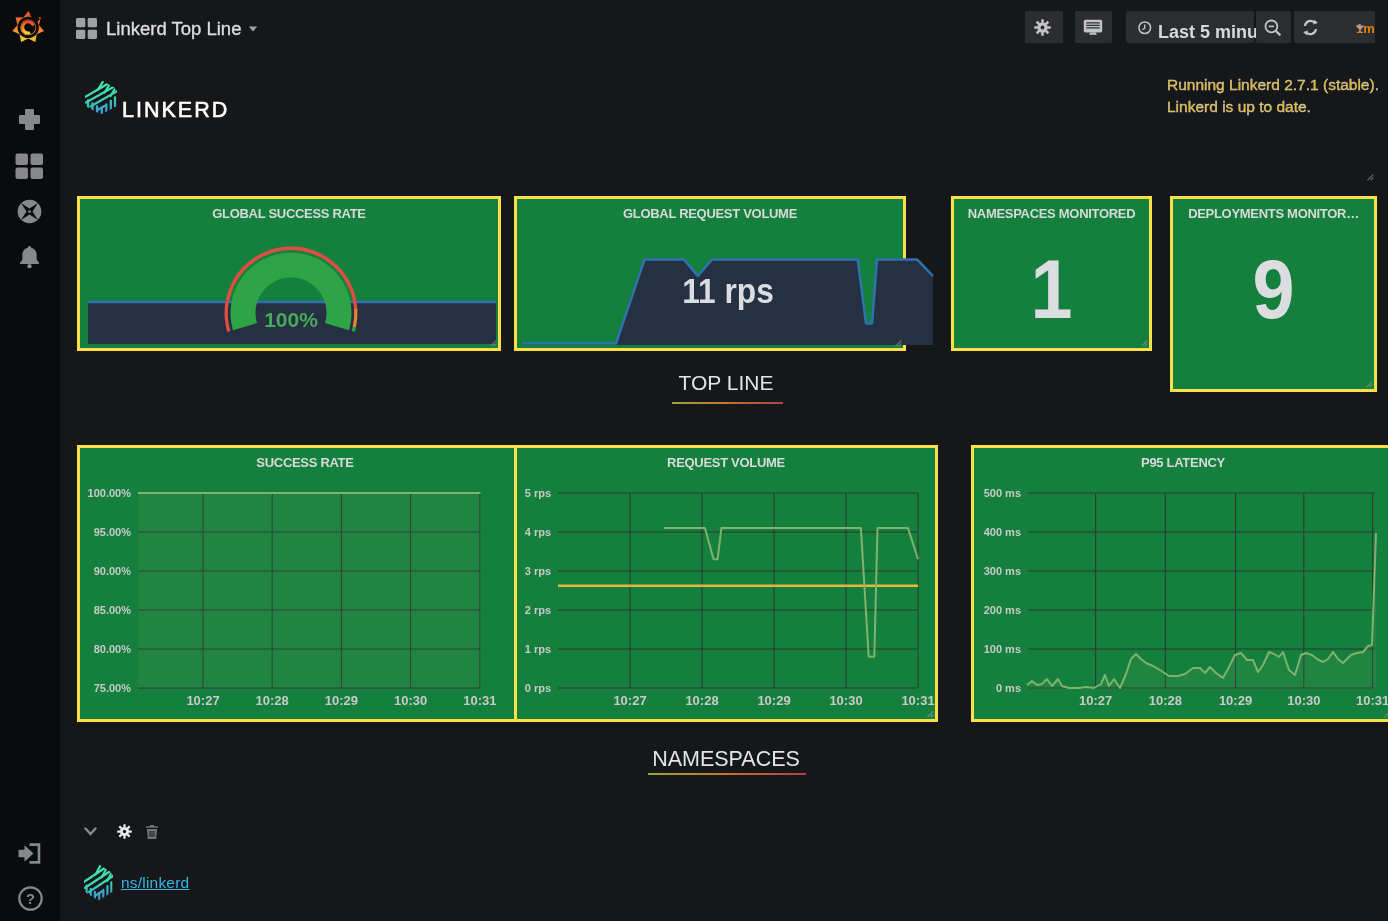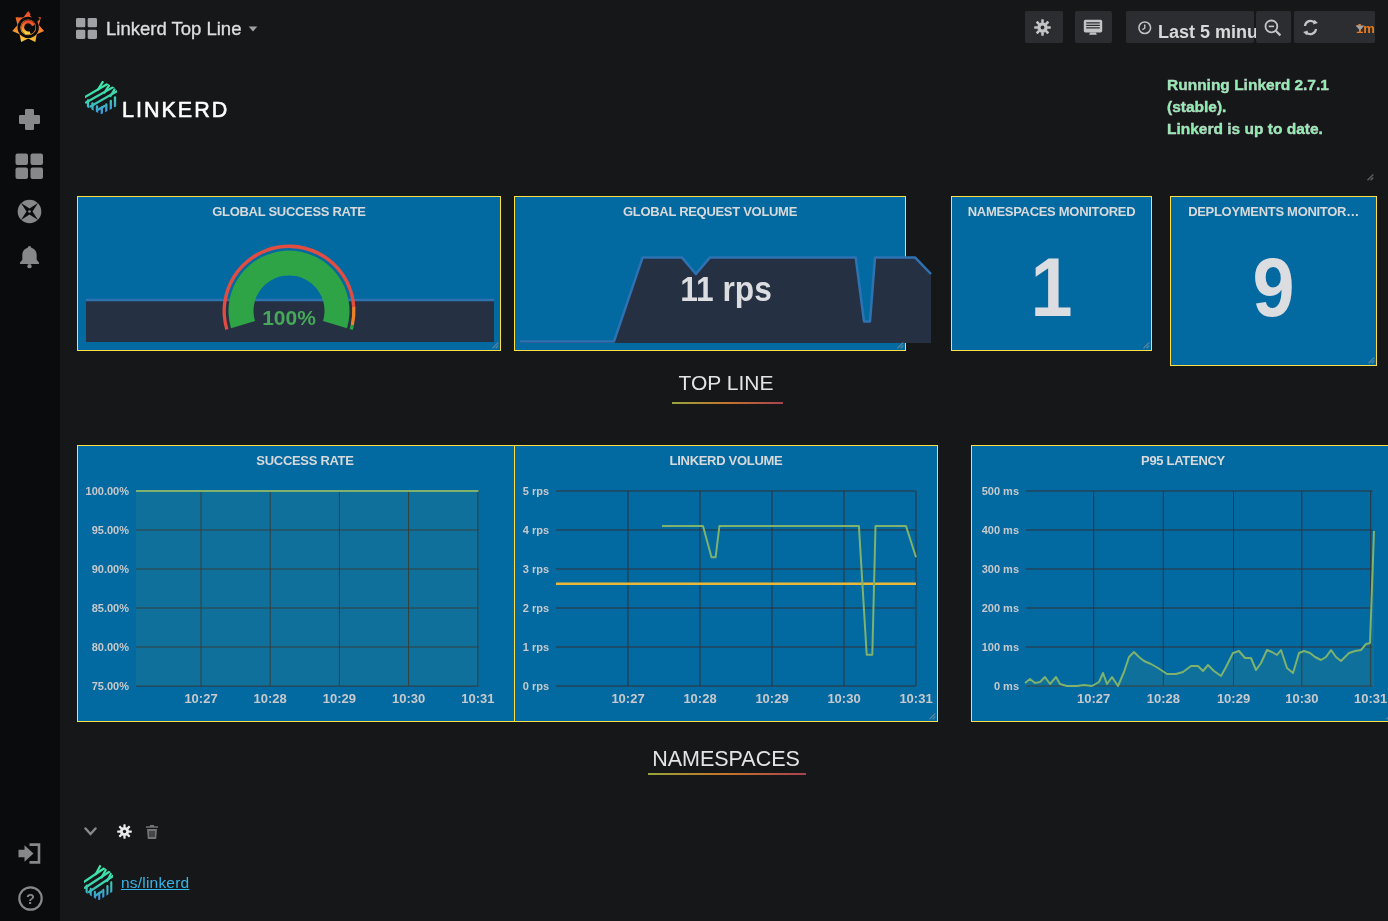--- a/index.html
+++ b/index.html
@@ -1,21 +1,21 @@
 <!DOCTYPE html>
 <html><head>
 <meta charset="utf-8">
 <style>
   * { margin:0; padding:0; box-sizing:border-box; }
   html,body { width:1388px; height:921px; overflow:hidden; background:#161719;
     font-family:"Liberation Sans", sans-serif; }
   #app { position:relative; width:1388px; height:921px; background:#161719; }
   .abs { position:absolute; }
   #sidebar { position:absolute; left:0; top:0; width:60px; height:921px; background:#0a0b0d; }
-  .panel { position:absolute; background:#0369a1; border:1px solid #fde047; }
+  .panel { position:absolute; background:#15803d; border:3px solid #fde047; }
   .ptitle { position:absolute; left:0; right:0; top:7px; text-align:center;
     font-size:13px; font-weight:700; color:#d8d9da; white-space:nowrap; overflow:hidden; letter-spacing:-0.3px; }
   .navbtn { position:absolute; top:11px; height:32px; background:#2c2d31; border-radius:2px; }
   .secheader { position:absolute; text-align:center; color:#e3e4e5; font-size:21px; font-weight:400; }
   svg { display:block; }
   .handle { position:absolute; width:8px; height:8px; opacity:0.55; }
 </style>
 </head>
 <body>
 <div id="app">
@@ -161,21 +161,21 @@
         <path d="M13 26.5 V34"></path>
         <path d="M17.8 27.5 V34"></path>
         <path d="M22.3 24.5 V32.5"></path>
         <path d="M26.8 21 V29.5"></path>
         <path d="M31 17.5 V26.5"></path>
         <path d="M13.5 30 L20.5 26"></path>
       </g>
 
     </svg>
     <div class="abs" style="left:122px; top:98px; font-size:21.5px; color:#fdfdfd; letter-spacing:2px; font-weight:400; -webkit-text-stroke:0.6px #fdfdfd;">LINKERD</div>
-    <div class="abs" style="left:1167px; top:74px; text-align:left; font-size:15.5px; color:#86efac; line-height:22px; font-weight:700; -webkit-text-stroke:0.35px #d8d9da;">Running Linkerd 2.7.1 (stable).<br>Linkerd is up to date.</div>
+    <div class="abs" style="left:1167px; top:74px; text-align:left; font-size:15.5px; color:#eab308; line-height:22px; font-weight:400; -webkit-text-stroke:0.35px #d8d9da;">Running Linkerd 2.7.1 (stable).<br>Linkerd is up to date.</div>
     <svg class="handle" style="left:1366px; top:173px;" viewBox="0 0 8 8">
       <path d="M7.3 1.5 L1.5 7.3 M7.3 4.6 L4.6 7.3" stroke="#96979a" stroke-width="1.4" fill="none"></path>
     </svg>
   </div>
 
   <div id="row1">
     <div class="panel" style="left:77px; top:196px; width:424px; height:155px;">
       <div class="ptitle">GLOBAL SUCCESS RATE</div>
       <svg width="422" height="153" viewBox="0 0 422 153">
         <rect x="8" y="103" width="408" height="42" fill="#253142"></rect>
@@ -201,21 +201,21 @@
           <path d="M7.3 1.5 L1.5 7.3 M7.3 4.6 L4.6 7.3" stroke="#96979a" stroke-width="1.4" fill="none"></path>
         </svg>
     </div>
     <div class="panel" style="left:951px; top:196px; width:201px; height:155px;">
       <div class="ptitle">NAMESPACES MONITORED</div>
       <div class="abs" style="left:0; width:100%; top:48px; text-align:center; font-size:84px; line-height:84px; font-weight:700; color:#dcdde1; transform:scaleX(0.9);">1</div>
       <svg class="handle" style="right:1px; bottom:1px;" viewBox="0 0 8 8">
           <path d="M7.3 1.5 L1.5 7.3 M7.3 4.6 L4.6 7.3" stroke="#96979a" stroke-width="1.4" fill="none"></path>
         </svg>
     </div>
-    <div class="panel" style="left:1170px; top:196px; width:207px; height:170px;">
+    <div class="panel" style="left:1170px; top:196px; width:207px; height:196px;">
       <div class="ptitle">DEPLOYMENTS MONITOR…</div>
       <div class="abs" style="left:0; width:100%; top:48px; text-align:center; font-size:84px; line-height:84px; font-weight:700; color:#dcdde1; transform:scaleX(0.9);">9</div>
       <svg class="handle" style="right:1px; bottom:1px;" viewBox="0 0 8 8">
           <path d="M7.3 1.5 L1.5 7.3 M7.3 4.6 L4.6 7.3" stroke="#96979a" stroke-width="1.4" fill="none"></path>
         </svg>
     </div>
   </div>
 
   <div class="secheader" style="left:0; width:1452px; top:371px;">TOP LINE</div>
   <div class="abs" style="left:672px; top:402px; width:111px; height:2px;
@@ -248,21 +248,21 @@
           <text x="192.2" y="257" text-anchor="middle" font-size="13" font-weight="700" fill="#c8c9cb" font-family="Liberation Sans, sans-serif">10:28</text>
           <text x="261.4" y="257" text-anchor="middle" font-size="13" font-weight="700" fill="#c8c9cb" font-family="Liberation Sans, sans-serif">10:29</text>
           <text x="330.6" y="257" text-anchor="middle" font-size="13" font-weight="700" fill="#c8c9cb" font-family="Liberation Sans, sans-serif">10:30</text>
           <text x="399.8" y="257" text-anchor="middle" font-size="13" font-weight="700" fill="#c8c9cb" font-family="Liberation Sans, sans-serif">10:31</text>
       </svg>
       <svg class="handle" style="right:1px; bottom:1px;" viewBox="0 0 8 8">
           <path d="M7.3 1.5 L1.5 7.3 M7.3 4.6 L4.6 7.3" stroke="#96979a" stroke-width="1.4" fill="none"></path>
         </svg>
     </div>
     <div class="panel" style="left:514px; top:445px; width:424px; height:277px;">
-      <div class="ptitle">LINKERD VOLUME</div>
+      <div class="ptitle">REQUEST VOLUME</div>
       <svg width="422" height="275" viewBox="0 0 422 275">
         <path d="M41 45.0 H400.5" stroke="#2f3237" stroke-width="1"></path>
           <path d="M41 84.0 H400.5" stroke="#2f3237" stroke-width="1"></path>
           <path d="M41 123.0 H400.5" stroke="#2f3237" stroke-width="1"></path>
           <path d="M41 162.0 H400.5" stroke="#2f3237" stroke-width="1"></path>
           <path d="M41 201.0 H400.5" stroke="#2f3237" stroke-width="1"></path>
           <path d="M41 240.0 H400.5" stroke="#2f3237" stroke-width="1"></path>
           <path d="M113.0 45.0 V240.0" stroke="#2f3237" stroke-width="1"></path>
           <path d="M185.0 45.0 V240.0" stroke="#2f3237" stroke-width="1"></path>
           <path d="M257.0 45.0 V240.0" stroke="#2f3237" stroke-width="1"></path>

